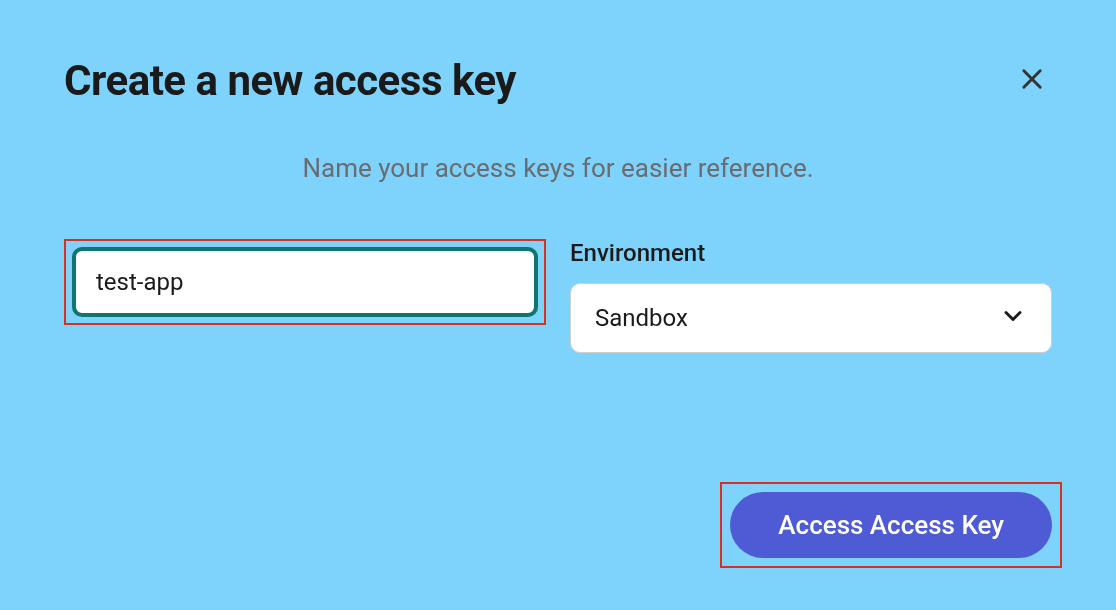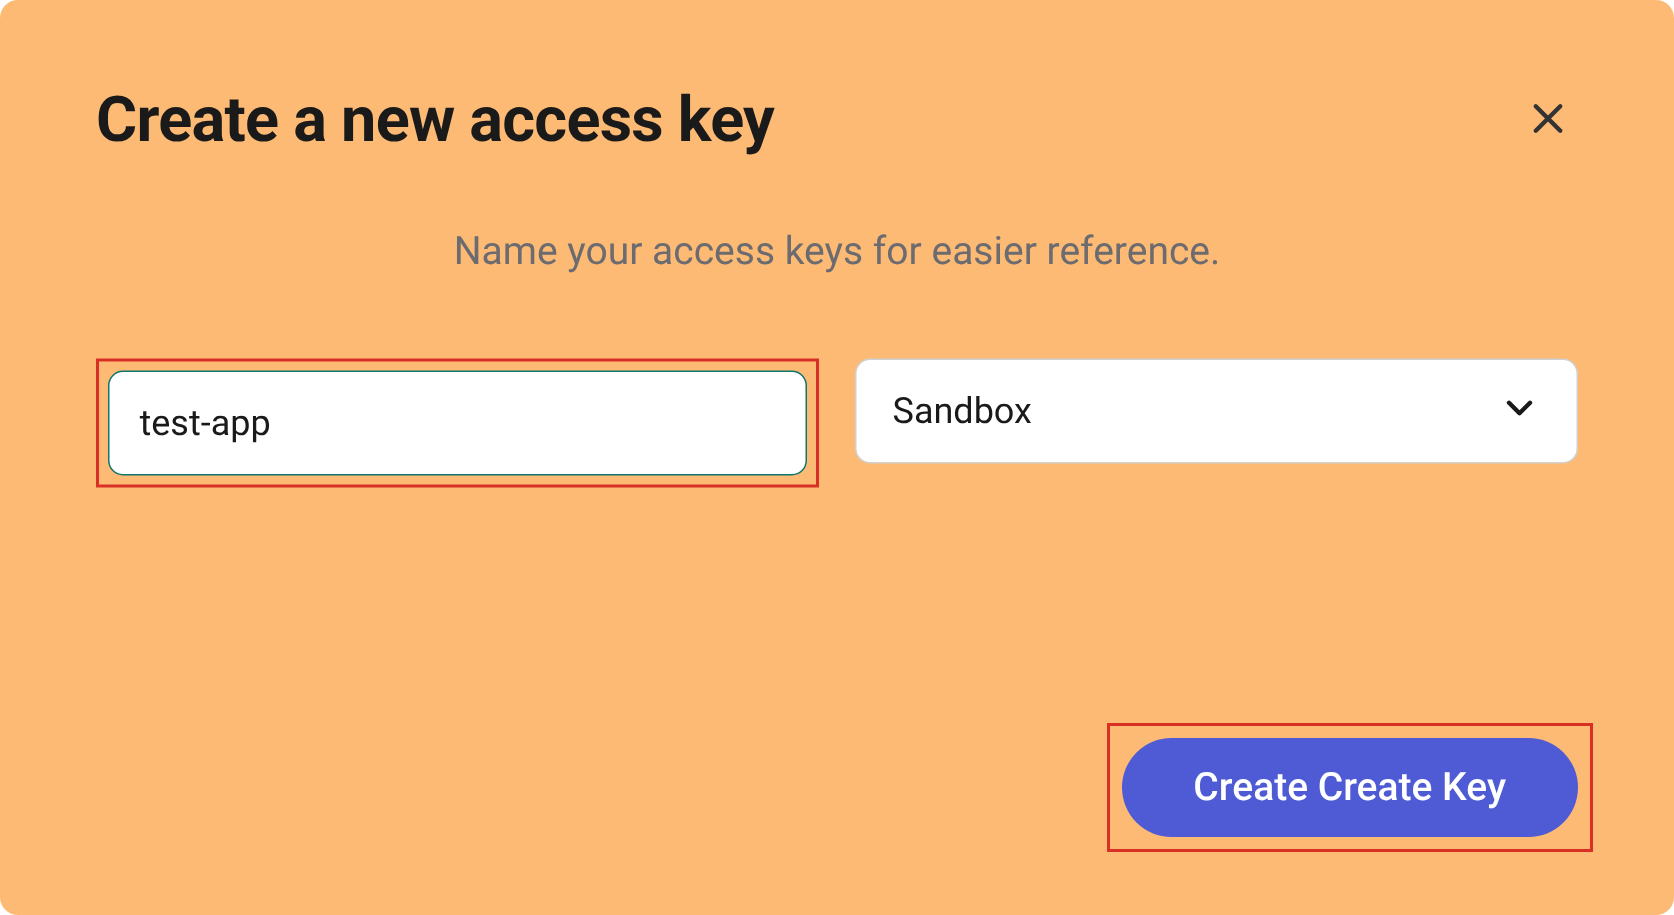--- a/index.html
+++ b/index.html
@@ -8,22 +8,22 @@
       box-sizing: border-box;
     }
     body {
       font-family: -apple-system, BlinkMacSystemFont, "Segoe UI", Roboto, Helvetica, Arial, sans-serif;
       background: #fff;
       width: 1116px;
       height: 610px;
       position: relative;
     }
     .modal {
-      background: #fdba74;
-      border-radius: 12px;
+      background: #7dd3fc;
+      border-radius: 0;
       padding: 56px 64px 48px 64px;
       width: 100%;
       height: 100%;
       position: relative;
     }
     .close-btn {
       position: absolute;
       top: 60px;
       right: 64px;
       width: 40px;
@@ -74,21 +74,21 @@
       padding: 6px;
       display: inline-block;
       width: 100%;
     }
     .text-input {
       width: 100%;
       height: 70px;
       padding: 12px 20px;
       font-size: 24px;
       color: #1a1a1a;
-      border: 1px solid #0f766e;
+      border: 4px solid #0f766e;
       border-radius: 10px;
       outline: none;
       background: #fff;
       font-family: inherit;
     }
     .select-wrap {
       position: relative;
       width: 100%;
       height: 70px;
       border: 1px solid #d0d0d0;
@@ -156,31 +156,32 @@
 
   <div class="form-row">
 
     <div class="form-group">
       <div class="input-highlight-wrap">
         <input type="text" class="text-input" value="test-app" style="">
       </div>
     </div>
 
     <div class="form-group">
+      <label class="label">Environment</label>
       <div class="select-wrap">
         <span class="select-value">Sandbox</span>
         <span class="chevron">
           <svg viewBox="0 0 24 24" fill="none" stroke="#1a1a1a" stroke-width="2.5" stroke-linecap="round" stroke-linejoin="round">
             <polyline points="6 9 12 15 18 9"></polyline>
           </svg>
         </span>
       </div>
     </div>
 
   </div>
 
   <div class="actions">
     <div class="btn-highlight-wrap">
-      <button class="primary-btn">Create Create Key</button>
+      <button class="primary-btn">Access Access Key</button>
     </div>
   </div>
 
 </div>
 
 </body></html>

